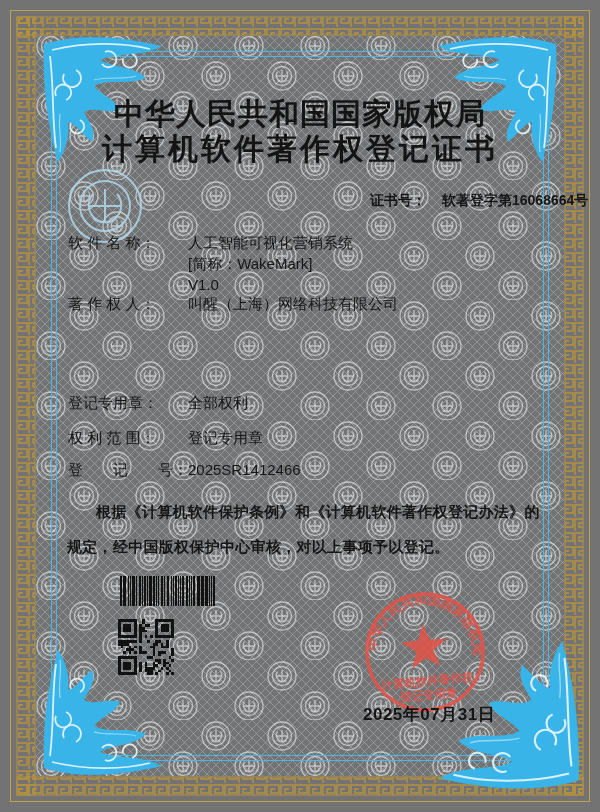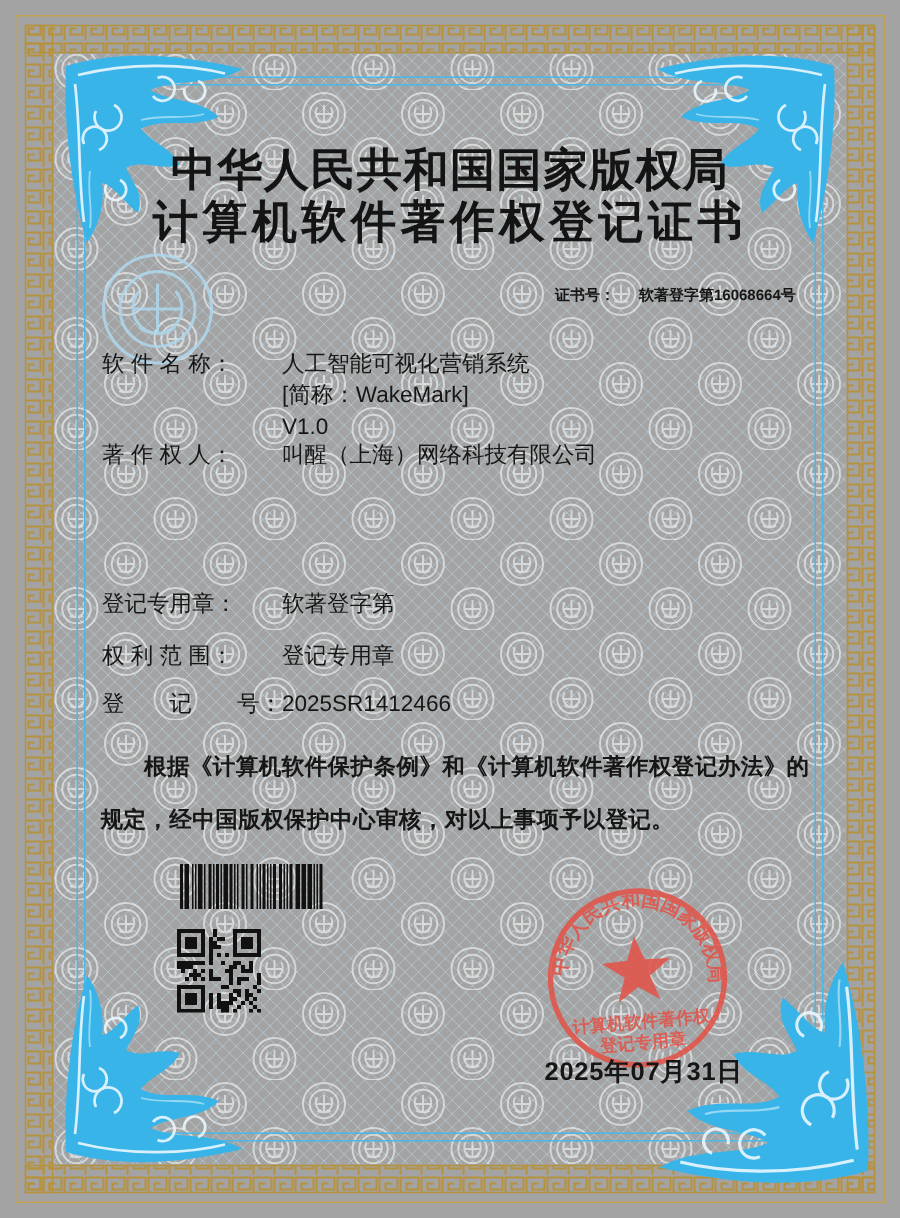--- a/index.html
+++ b/index.html
@@ -1,18 +1,18 @@
 <!DOCTYPE html>
 <html><head>
 <meta charset="utf-8">
 <style>
   html,body{margin:0;padding:0;background:#9db6c6;}
   .certificate{
     position:relative;width:600px;height:812px;margin:0 auto;
-    background:#a3a3a3;overflow:hidden;
+    background:#737373;overflow:hidden;
     font-family:"Liberation Sans","DejaVu Sans",sans-serif;
     color:#161616;
   }
   .layer{position:absolute;left:0;top:0;width:600px;height:812px;}
   .gold-outer{
     position:absolute;left:10px;top:10px;right:10px;bottom:10px;
     border:1.5px solid #c2a04e;pointer-events:none;
   }
   .inner-frame-a{
     position:absolute;left:51px;top:51px;right:51px;bottom:51px;
@@ -23,21 +23,21 @@
     border:1.5px solid #49b8e9;pointer-events:none;
   }
   .txt{position:absolute;line-height:1.15;font-weight:700;white-space:nowrap;}
   .title{
     left:0;width:600px;text-align:center;
     font-family:"Liberation Serif","DejaVu Serif",serif;
     font-size:30px;color:#141414;
   }
   .authority{top:97px;letter-spacing:1px;}
   .doc-title{top:132px;letter-spacing:3px;}
-  .certno{top:192px;left:370px;font-size:10px;}
+  .certno{top:192px;left:370px;font-size:14px;}
   .certno .gap{display:inline-block;width:16px;}
   .field-label{position:absolute;left:68px;font-size:15px;font-weight:400;}
   .field-value{position:absolute;left:188px;font-size:15px;font-weight:400;}
   .statement{position:absolute;font-size:15px;font-weight:700;letter-spacing:0.3px;}
   .date{top:705px;left:363px;font-size:17px;letter-spacing:0.5px;}
   .seal-svg{position:absolute;left:348px;top:576px;opacity:0.88;}
   .barcode-svg{position:absolute;left:120px;top:576px;}
   .qr-svg{position:absolute;left:117px;top:619px;}
 </style>
 </head>
@@ -120,21 +120,21 @@
 
   <div class="txt field-label" style="top:234px">软 件 名 称：</div>
   <div class="txt field-value" style="top:234px">人工智能可视化营销系统</div>
   <div class="txt field-value" style="top:255px">[简称：WakeMark]</div>
   <div class="txt field-value" style="top:276px">V1.0</div>
 
   <div class="txt field-label" style="top:295px">著 作 权 人：</div>
   <div class="txt field-value" style="top:295px">叫醒（上海）网络科技有限公司</div>
 
   <div class="txt field-label" style="top:394px">登记专用章：</div>
-  <div class="txt field-value" style="top:394px">软著登字第</div>
+  <div class="txt field-value" style="top:394px">全部权利</div>
 
   <div class="txt field-label" style="top:429px">权 利 范 围：</div>
   <div class="txt field-value" style="top:429px">登记专用章</div>
 
   <div class="txt field-label" style="top:461px">登　　记　　号：</div>
   <div class="txt field-value" style="top:461px">2025SR1412466</div>
 
   <div class="txt statement" style="top:503px;left:96px">根据《计算机软件保护条例》和《计算机软件著作权登记办法》的</div>
   <div class="txt statement" style="top:538px;left:67px">规定，经中国版权保护中心审核，对以上事项予以登记。</div>
 

